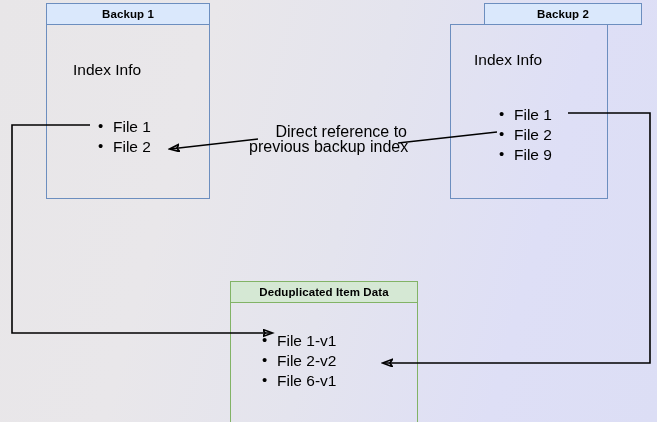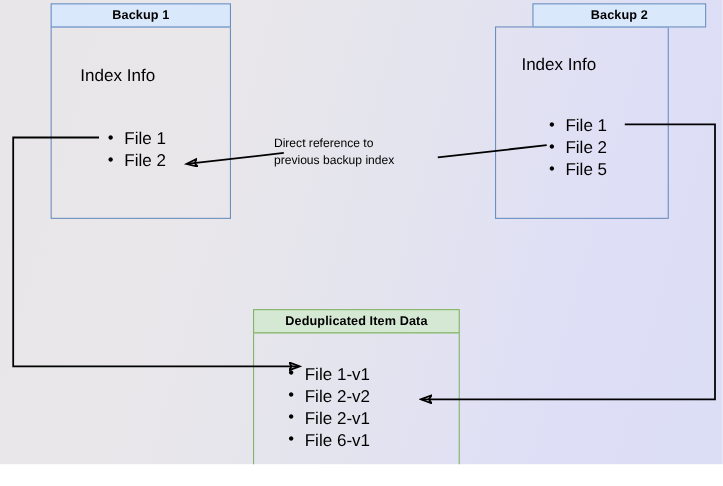--- a/index.html
+++ b/index.html
@@ -66,24 +66,24 @@
   .bullet-list li::before {
     content: "\2022";
     position: absolute;
     left: 2px;
     top: -1px;
     font-size: 15px;
     line-height: 20px;
   }
   .label-text {
     position: absolute;
-    font-size: 11px;
+    font-size: 16px;
     line-height: 15px;
     color: #000;
-    text-align: left;
+    text-align: right;
     white-space: nowrap;
   }
   svg.edges {
     position: absolute;
     left: 0;
     top: 0;
     width: 657px;
     height: 442px;
     overflow: visible;
     pointer-events: none;
@@ -110,31 +110,30 @@
   </ul>
 
   <div class="box" style="left:450px; top:24px; width:158px; height:175px;"></div>
   <div class="box-header" style="left:450px; top:3px; width:158px; height:22px;margin-left:34px;">
     <span>Backup 2</span>
   </div>
   <div class="box-title" style="left:474px; top:51px;">Index Info</div>
   <ul class="bullet-list" style="left:497px; top:105px;">
     <li>File 1</li>
     <li>File 2</li>
-    <li>File 5</li>
+    <li>File 9</li>
   </ul>
 
   <div class="box green" style="left:230px; top:302px; width:188px; height:134px;"></div>
   <div class="box-header green" style="left:230px; top:281px; width:188px; height:22px;align-items:center;">
     <span>Deduplicated Item Data</span>
   </div>
   <ul class="bullet-list" style="left:260px; top:331px;">
     <li>File 1-v1</li>
     <li>File 2-v2</li>
-    <li>File 2-v1</li>
     <li>File 6-v1</li>
   </ul>
 
   <div class="label-text" style="left:249px; top:124px; width:158px;">
     <div>Direct reference to</div>
     <div>previous backup index</div>
   </div>
 
   <svg class="edges" viewBox="0 0 657 442" xmlns="http://www.w3.org/2000/svg">
     <defs>

